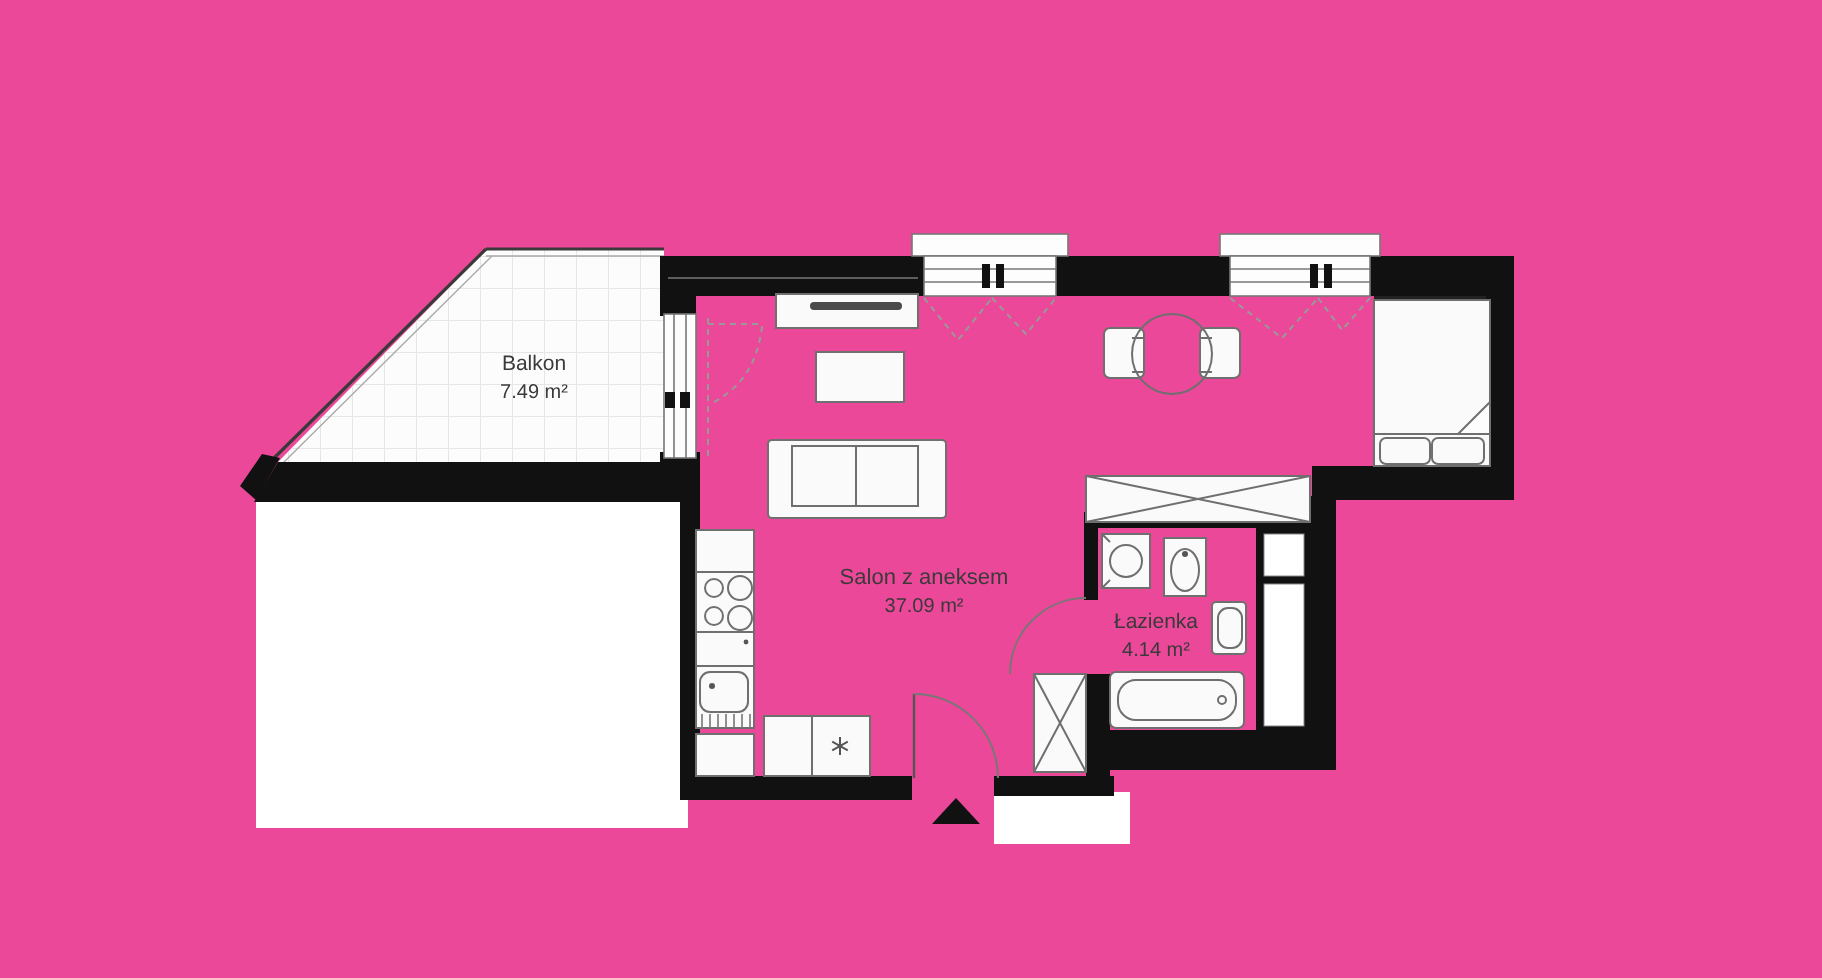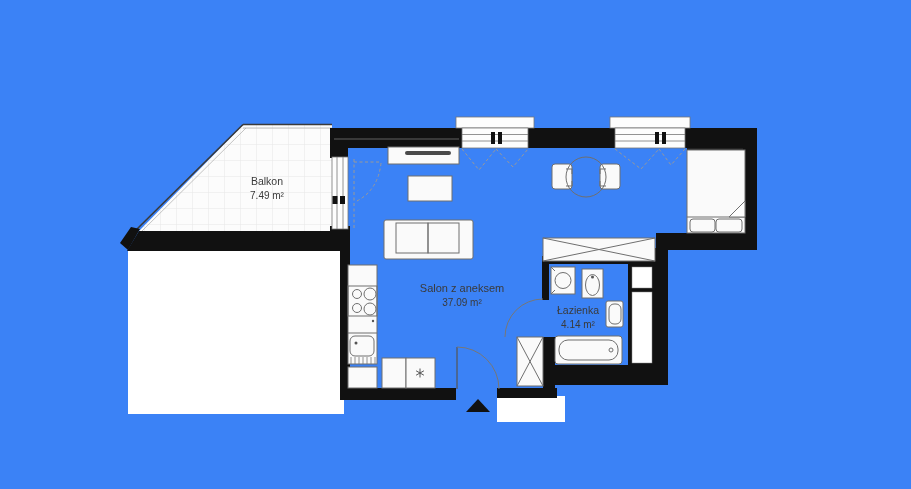--- a/index.html
+++ b/index.html
@@ -1,16 +1,16 @@
 <!DOCTYPE html>
 <html><head>
 <meta charset="utf-8">
 <style>
   html,body{margin:0;padding:0;background:#f5f6f6;}
-  #canvas{position:relative;width:911px;height:489px;background:#3b82f6;overflow:hidden;
+  #canvas{position:relative;width:911px;height:489px;background:#ec4899;overflow:hidden;
           font-family:"Liberation Sans",sans-serif;}
   svg{display:block;}
   text{font-family:"Liberation Sans",sans-serif;fill:#3a3a3a;}
   .room-name{font-size:10.5px;}
   .room-area{font-size:10px;}
   .salon-name{font-size:11px;}
   .wall{fill:#111;stroke:none;}
   .furn{fill:#fafafa;stroke:#6f6f6f;stroke-width:1;}
   .furnline{stroke:#6f6f6f;stroke-width:1;fill:none;}
   .thin{stroke:#777;stroke-width:0.8;fill:none;}

